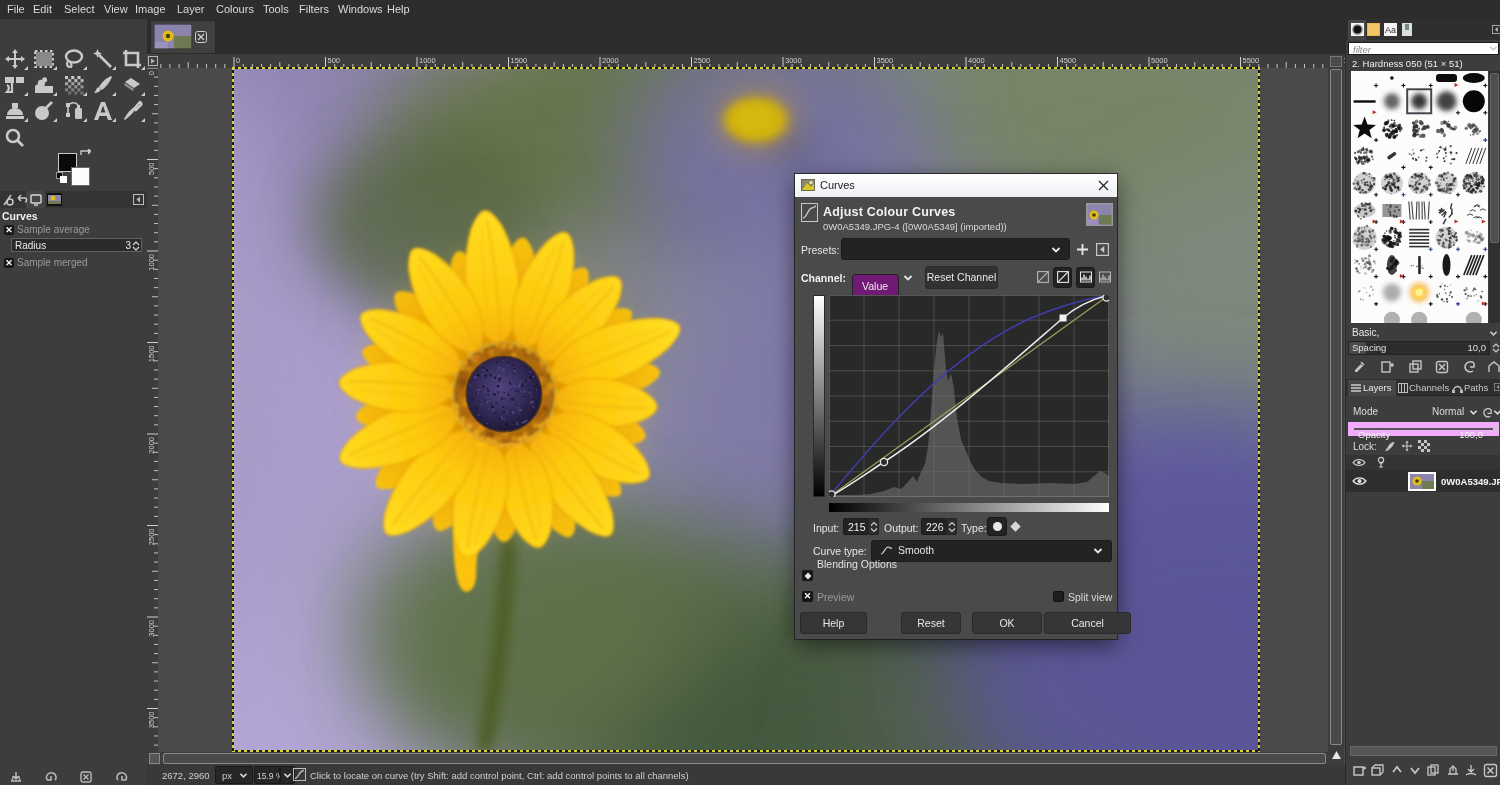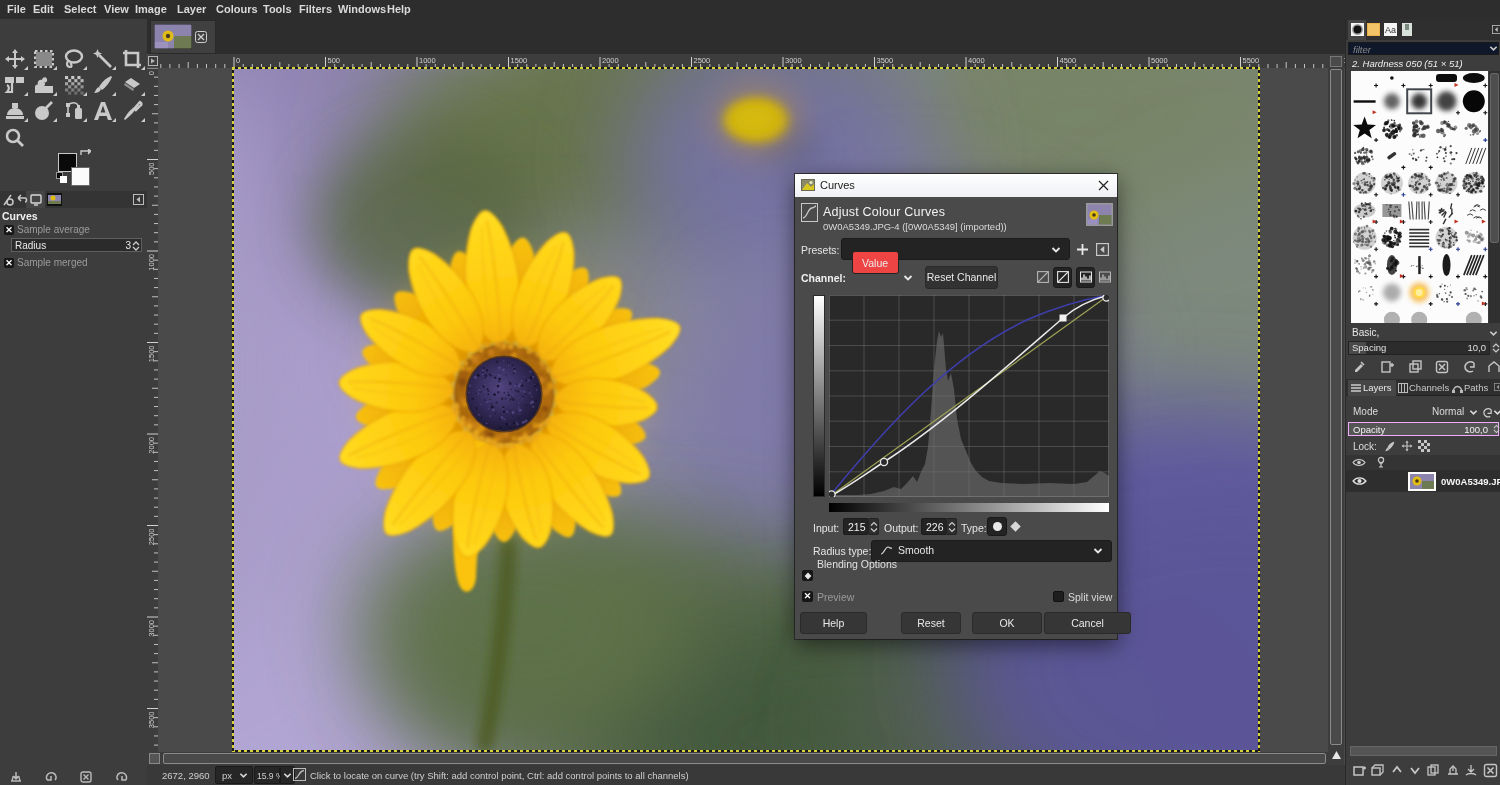--- a/index.html
+++ b/index.html
@@ -1,18 +1,18 @@
 <!DOCTYPE html>
 <html><head><meta charset="utf-8"><title>g</title><style>
 *{margin:0;padding:0;box-sizing:border-box;}
 html,body{width:1500px;height:785px;overflow:hidden;background:#2d2d2d;}
 body{font-family:"Liberation Sans",sans-serif;-webkit-font-smoothing:antialiased;}
 #app{position:relative;width:1500px;height:785px;background:#2d2d2d;}
 .abs{position:absolute;}
-#menubar{left:0;top:0;width:1500px;height:19px;background:#2d2d2d;color:#dadada;font-size:11px;font-weight:bold;}
+#menubar{left:0;top:0;width:1500px;height:19px;background:#2d2d2d;color:#dadada;font-size:11px;}
 #menubar span{position:absolute;top:3px;}
 #toolbox{left:0;top:19px;width:147px;height:766px;background:#3d3d3d;}
 #tabstrip{left:147px;top:19px;width:1198px;height:35px;background:#2d2d2d;}
 .tab{position:absolute;left:3px;top:1px;width:66px;height:34px;background:#404040;border:1px solid #2a2a2a;}
 #rightpanel{left:1345px;top:19px;width:155px;height:766px;background:#3d3d3d;border-left:1px solid #292929;}
 #statusbar{left:147px;top:765px;width:1198px;height:20px;background:#393939;color:#cfcfcf;font-size:9.5px;}
 #canvasarea{left:147px;top:54px;width:1198px;height:711px;background:#4a4a4a;}
 #dlg{left:795px;top:174px;width:322px;height:465px;background:#4a4a4a;box-shadow:0 6px 22px rgba(0,0,0,.55), 0 0 0 1px #333;font-size:10.5px;color:#e6e6e6;}
 #dlgtitle{position:absolute;left:0;top:0;width:322px;height:23px;background:linear-gradient(#ffffff,#eef0f4);color:#1a1a1a;font-size:11px;}
 .btn{position:absolute;background:#363636;border:1px solid #2a2a2a;border-radius:3px;color:#e8e8e8;text-align:center;}
@@ -950,27 +950,27 @@
         <text x="6.5" y="10" font-size="9" font-family="Liberation Sans" fill="#333" text-anchor="middle">Aa</text>
       </svg>
       <svg class="abs" style="left:56px;top:4px" width="10" height="13">
         <rect width="10" height="13" fill="#d8e2da"></rect>
         <rect x="3" y="1" width="4" height="6" fill="#7a8a80"></rect>
       </svg>
       <svg class="abs" style="left:146px;top:6px" width="9" height="9" viewBox="0 0 11 11">
         <rect x="0.5" y="0.5" width="10" height="10" fill="none" stroke="#bbb"></rect>
         <path d="M7 2.5 L3.5 5.5 L7 8.5 Z" fill="#bbb"></path>
       </svg>
-      <div class="abs" style="left:2px;top:23px;width:151px;height:13px;background:#0f172a;border:1px solid #191919">
+      <div class="abs" style="left:2px;top:23px;width:151px;height:13px;background:#ffffff;border:1px solid #191919">
         <span style="position:absolute;left:4px;top:1px;font-size:9.5px;font-style:italic;color:#8a8a8a">filter</span>
       </div>
       <svg class="abs" style="left:143px;top:25px" width="9" height="9" viewBox="0 0 10 10">
         <path d="M1.5 3 L5 6.5 L8.5 3" stroke="#cccccc" stroke-width="1.8" fill="none"></path>
       </svg>
-      <div class="lbl" style="left:6px;top:39px;font-size:9.5px;font-style:italic;color:#f0f0f0">2. Hardness 050 (51 × 51)</div>
+      <div class="lbl" style="left:6px;top:39px;font-size:9.5px;color:#f0f0f0">2. Hardness 050 (51 × 51)</div>
       <div class="abs" style="left:5px;top:52px;width:137px;height:252px;background:#fcfcfc"></div>
       <div class="abs" style="left:143px;top:52px;width:11px;height:252px;background:#303030"></div>
       <div class="abs" style="left:144px;top:54px;width:9px;height:170px;background:#4e4e4e;border:1px solid #666;border-radius:2px"></div>
       <svg class="abs" style="left:5px;top:52px" width="137" height="252" viewBox="0 0 137 252">
         <defs>
           <filter id="softb" x="-60%" y="-60%" width="220%" height="220%">
             <feGaussianBlur stdDeviation="2.4"></feGaussianBlur>
           </filter>
         </defs>
         <circle cx="40.9" cy="7" r="1.8" fill="#111"></circle>
@@ -2007,21 +2007,21 @@
       <span class="lbl" style="left:86px;top:387px;font-size:10px;color:#dcdcdc">Normal</span>
       <svg class="abs" style="left:123px;top:389px" width="9" height="9" viewBox="0 0 10 10">
         <path d="M1.5 3 L5 6.5 L8.5 3" stroke="#dcdcdc" stroke-width="1.8" fill="none"></path>
       </svg>
       <svg class="abs" style="left:136px;top:388px" width="11" height="11" viewBox="0 0 12 12">
         <path d="M10 3 C6 0 2 3 2 6 C2 10 6 12 9 10 M10 3 V7 H6" stroke="#ccc" stroke-width="1.4" fill="none"></path>
       </svg>
       <svg class="abs" style="left:147px;top:389px" width="9" height="9" viewBox="0 0 10 10">
         <path d="M1.5 3 L5 6.5 L8.5 3" stroke="#dcdcdc" stroke-width="1.8" fill="none"></path>
       </svg>
-      <div class="abs" style="left:2px;top:403px;width:151px;height:14px;background:#555;border:1px solid #f0abfc">
+      <div class="abs" style="left:2px;top:403px;width:151px;height:14px;background:#555;border:6px solid #f0abfc">
         <span style="position:absolute;left:4px;top:1px;font-size:9.5px;color:#f2f2f2">Opacity</span>
         <span style="position:absolute;right:10px;top:1px;font-size:9.5px;color:#f2f2f2">100,0</span>
       </div>
       <svg class="abs" style="left:147px;top:405px" width="7" height="10" viewBox="0 0 8 10">
         <path d="M1 4 L4 1 L7 4" stroke="#ccc" fill="none" stroke-width="1.2"></path>
         <path d="M1 6 L4 9 L7 6" stroke="#ccc" fill="none" stroke-width="1.2"></path>
       </svg>
       <span class="lbl" style="left:7px;top:422px;font-size:10px;color:#dcdcdc">Lock:</span>
       <svg class="abs" style="left:38px;top:421px" width="12" height="12" viewBox="0 0 14 14">
         <path d="M11 2 C8 3 5 6 4 9 L6 11 C9 9 11 6 12 3 Z" fill="#c5c5c5"></path>
@@ -2103,21 +2103,21 @@
         </svg>
         <span style="position:absolute;left:25px;top:5px">Curves</span>
         <svg style="position:absolute;right:8px;top:6px" width="11" height="11" viewBox="0 0 11 11">
           <path d="M1 1 L10 10 M10 1 L1 10" stroke="#222" stroke-width="1.2"></path>
         </svg>
       </div>
       <svg class="abs" style="left:6px;top:29px" width="17" height="19" viewBox="0 0 17 19">
         <rect x="0.5" y="0.5" width="16" height="18" fill="none" stroke="#c9c9c9" stroke-width="1"></rect>
         <path d="M2 15 C6 15 7 5 11 5 C13 5 14 3 15 3" fill="none" stroke="#c9c9c9" stroke-width="1.3"></path>
       </svg>
-      <div class="lbl" style="left:28px;top:31px;font-size:12.5px;font-weight:normal;letter-spacing:0.2px;color:#f2f2f2">Adjust Colour Curves</div>
+      <div class="lbl" style="left:28px;top:31px;font-size:12.5px;font-weight:bold;letter-spacing:0.2px;color:#f2f2f2">Adjust Colour Curves</div>
       <div class="lbl" style="left:28px;top:47px;font-size:9.5px;color:#dadada">0W0A5349.JPG-4 ([0W0A5349] (imported))</div>
       <svg class="abs" style="left:291px;top:29px" width="27" height="23">
         <rect width="27" height="23" fill="#999"></rect>
         <rect x="1.5" y="1.5" width="24" height="20" fill="#8d84ae"></rect>
         <rect x="13" y="12" width="12.5" height="9.5" fill="#6d7a52"></rect>
         <rect x="1.5" y="16" width="10" height="5.5" fill="#9b90bd"></rect>
         <circle cx="8" cy="12" r="4.5" fill="#e2bd12"></circle>
         <circle cx="8" cy="12" r="1.8" fill="#443618"></circle>
       </svg>
       <div class="lbl" style="left:6px;top:70px;color:#e4e4e4">Presets:</div>
@@ -2126,21 +2126,21 @@
         <path d="M1.5 3 L5 6.5 L8.5 3" stroke="#e8e8e8" stroke-width="1.8" fill="none"></path>
       </svg>
       <svg class="abs" style="left:281px;top:69px" width="13" height="13" viewBox="0 0 13 13">
         <path d="M6.5 1 V12 M1 6.5 H12" stroke="#e8e8e8" stroke-width="1.8"></path>
       </svg>
       <svg class="abs" style="left:301px;top:69px" width="13" height="13" viewBox="0 0 11 11">
         <rect x="0.5" y="0.5" width="10" height="10" fill="none" stroke="#c8c8c8"></rect>
         <path d="M7 2.5 L3.5 5.5 L7 8.5 Z" fill="#c8c8c8"></path>
       </svg>
       <div class="lbl" style="left:6px;top:98px;font-weight:bold;color:#f0f0f0">Channel:</div>
-      <div class="combo" style="left:57px;top:77px;width:47px;height:23px;background:#ef4444;border-color:#222">
+      <div class="combo" style="left:57px;top:100px;width:47px;height:23px;background:#701a75;border-color:#222">
         <span style="position:absolute;left:9px;top:5px">Value</span>
       </div>
       <svg class="abs" style="left:108px;top:99px" width="10" height="10" viewBox="0 0 10 10">
         <path d="M1.5 3 L5 6.5 L8.5 3" stroke="#e8e8e8" stroke-width="1.8" fill="none"></path>
       </svg>
       <div class="btn" style="left:130px;top:92px;width:73px;height:23px;background:#323232;line-height:21px">Reset Channel</div>
       <svg class="abs" style="left:241px;top:96px" width="14" height="14" viewBox="0 0 13 13">
         <rect x="1.5" y="1.5" width="10" height="10" fill="none" stroke="#b8b8b8"></rect>
         <path d="M2 11 L11 2" stroke="#b8b8b8" stroke-width="1.2"></path>
       </svg>
@@ -2206,21 +2206,21 @@
           <path d="M1 7.5 L4 10.5 L7 7.5" stroke="#ccc" fill="none" stroke-width="1.2"></path>
         </svg>
       </div>
       <div class="lbl" style="left:166px;top:348px">Type:</div>
       <div class="abs" style="left:192px;top:343px;width:20px;height:19px;background:#232323;border:1px solid #191919;border-radius:3px">
         <div style="position:absolute;left:4.5px;top:4px;width:9px;height:9px;border-radius:50%;background:#e8e8e8"></div>
       </div>
       <svg class="abs" style="left:214px;top:346px" width="13" height="13" viewBox="0 0 13 13">
         <rect x="2.8" y="2.8" width="7.4" height="7.4" fill="#d8d8d8" transform="rotate(45 6.5 6.5)"></rect>
       </svg>
-      <div class="lbl" style="left:18px;top:371px">Radius type:</div>
+      <div class="lbl" style="left:18px;top:371px">Curve type:</div>
       <div class="combo" style="left:76px;top:366px;width:241px;height:22px"></div>
       <svg class="abs" style="left:85px;top:371px" width="13" height="11" viewBox="0 0 13 11">
         <path d="M1 9 C4 9 5 2 8 2 C10 2 10 4 12 3" fill="none" stroke="#d8d8d8" stroke-width="1.2"></path>
       </svg>
       <div class="lbl" style="left:103px;top:370px">Smooth</div>
       <svg class="abs" style="left:298px;top:372px" width="10" height="10" viewBox="0 0 10 10">
         <path d="M1.5 3 L5 6.5 L8.5 3" stroke="#e8e8e8" stroke-width="1.8" fill="none"></path>
       </svg>
       <div class="abs" style="left:7px;top:396px;width:11px;height:11px;background:#161616;border-radius:2px">
         <svg style="position:absolute;left:1.5px;top:1.5px" width="8" height="8" viewBox="0 0 8 8">

